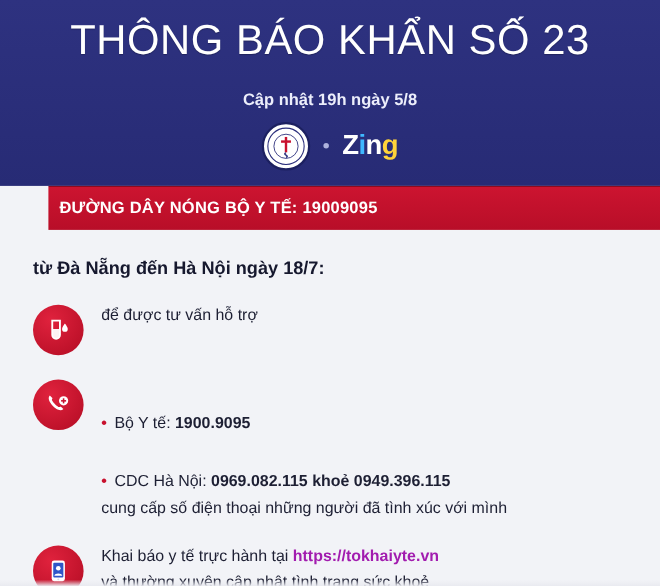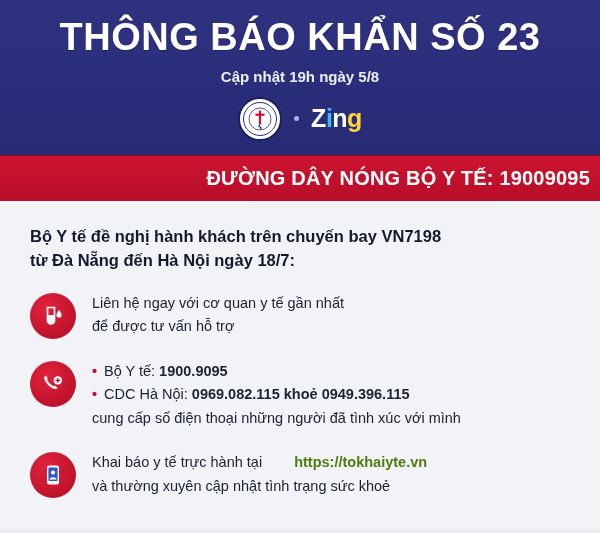--- a/index.html
+++ b/index.html
@@ -22,28 +22,28 @@
   
   .header {
     background: #2b2f7c;
     background: linear-gradient(180deg, #2e3280 0%, #272b75 100%);
     padding: 18px 20px 14px 20px;
     text-align: center;
     color: #ffffff;
   }
   .header-title {
     font-size: 38px;
-    font-weight: bold;
+    font-weight: normal;
     letter-spacing: 0.5px;
     line-height: 1.05;
     color: #ffffff;
     text-shadow: 0 1px 1px rgba(0,0,0,0.25);
   }
   .header-sub {
-    margin-top: 10px;
+    margin-top: 24px;
     font-size: 15px;
     font-weight: bold;
     color: #eceefb;
   }
   .logo-row {
     margin-top: 12px;
     display: flex;
     align-items: center;
     justify-content: center;
     gap: 12px;
@@ -80,26 +80,27 @@
   .zing-logo .z { color: #ffffff; }
   .zing-logo .i { color: #3fb8ff; }
   .zing-logo .n { color: #ffffff; }
   .zing-logo .g { color: #ffd33a; }
 
   
   .hotline {
     background: #c8102e;
     background: linear-gradient(180deg, #cc1430 0%, #b80e28 100%);
     color: #ffffff;
-    text-align: right;
-    font-size: 20px;
+    text-align: left;
+    font-size: 15px;
     font-weight: bold;
     padding: 11px 10px;
     letter-spacing: 0.2px;
     border-top: 1px solid #8e0a1e;
+    margin-left: 44px;
   }
 
   
   .content {
     padding: 24px 30px 10px 30px;
   }
   .lead {
     font-size: 16.5px;
     font-weight: bold;
     color: #16182e;
@@ -130,29 +131,30 @@
     color: #1d1f33;
     line-height: 1.62;
     padding-top: 1px;
   }
   .item-text .b { font-weight: bold; }
   .item-text .line { display: block; }
   .bullet-line {
     display: block;
     padding-left: 12px;
     position: relative;
+    margin-top: 30px;
   }
   .bullet-line::before {
     content: "•";
     position: absolute;
     left: 0;
     color: #c8102e;
     font-weight: bold;
   }
-  .link { font-weight: bold; color: #4d7c0f; margin-left: 28px; }
+  .link { font-weight: bold; color: #a21caf; }
   .bottom-fade {
     position: absolute;
     left: 0; right: 0; bottom: 0;
     height: 6px;
     background: linear-gradient(180deg, rgba(240,241,245,0) 0%, #e9eaf0 100%);
   }
 </style>
 </head>
 <body>
 
@@ -180,36 +182,34 @@
         <span class="n">n</span>
         <span class="g">g</span>
       </div>
     </div>
   </div>
 
   <div class="hotline">ĐƯỜNG DÂY NÓNG BỘ Y TẾ: 19009095</div>
 
   <div class="content">
     <div class="lead">
-      <span class="line" style="display:block">Bộ Y tế đề nghị hành khách trên chuyến bay VN7198</span>
       <span class="line" style="display:block">từ Đà Nẵng đến Hà Nội ngày 18/7:</span>
     </div>
 
     <div class="items">
 
       <div class="item">
         <div class="badge">
           <svg width="24" height="24" viewBox="0 0 24 24">
             <path d="M6.5 3.5 L13.5 3.5 L13.5 16.5 A3.5 3.5 0 0 1 6.5 16.5 Z" fill="none" stroke="#ffffff" stroke-width="1.7"></path>
             <path d="M6.5 11 L13.5 11 L13.5 16.5 A3.5 3.5 0 0 1 6.5 16.5 Z" fill="#ffffff" opacity="0.95"></path>
             <path d="M18 6 C18 6 15.4 9.3 15.4 11 A2.6 2.6 0 0 0 20.6 11 C20.6 9.3 18 6 18 6 Z" fill="#ffffff"></path>
           </svg>
         </div>
         <div class="item-text">
-          <span class="line">Liên hệ ngay với cơ quan y tế gần nhất</span>
           <span class="line">để được tư vấn hỗ trợ</span>
         </div>
       </div>
 
       <div class="item">
         <div class="badge">
           <svg width="24" height="24" viewBox="0 0 24 24">
             <path d="M4.3 3.6 C3.2 4.7 3 6.4 3.7 8.1 C5.1 11.6 8.6 15.1 12.1 16.6 C13.8 17.3 15.5 17 16.6 15.9 L14.2 13.5 C13.6 14.1 12.8 14.2 12.1 13.9 C10.3 13.1 7.2 10 6.4 8.2 C6.1 7.5 6.2 6.7 6.8 6.1 Z" fill="#ffffff"></path>
             <circle cx="16.8" cy="8.4" r="4.2" fill="#ffffff"></circle>
             <rect x="16.1" y="6.1" width="1.4" height="4.6" fill="#c8102e"></rect>

